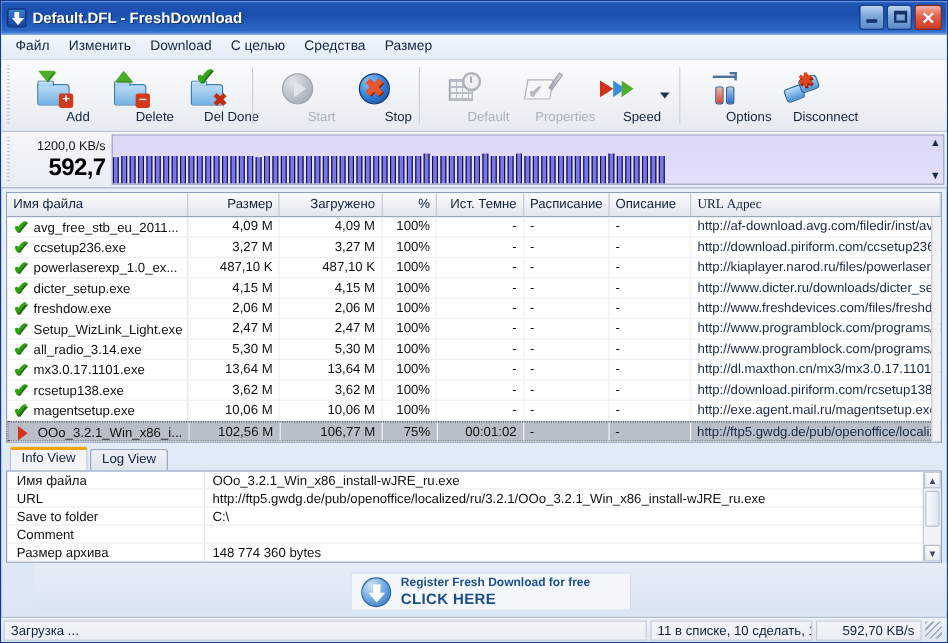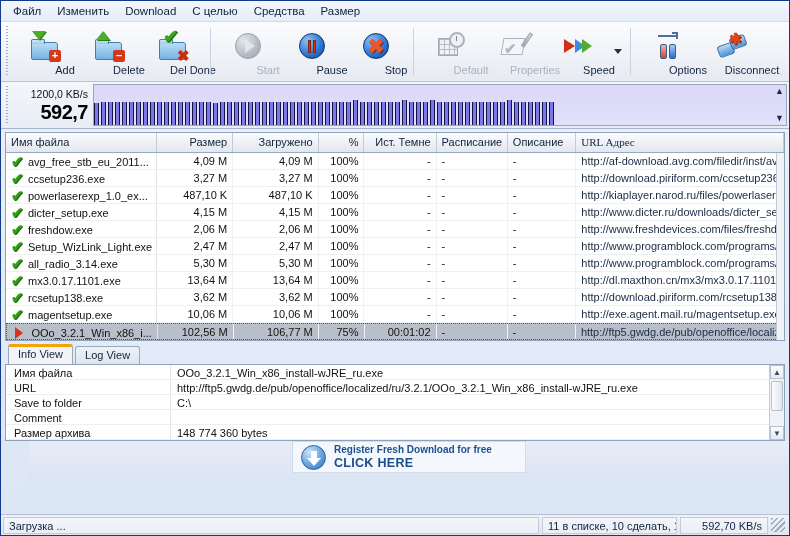--- a/index.html
+++ b/index.html
@@ -337,21 +337,21 @@
     border: 1px solid #b6c0ce; font-size: 8px; color: #3a4a63;
   }
   .vsb .thumb {
     position: absolute; top: 16px; left: 1px; right: 1px; height: 30px;
     background: linear-gradient(to right,#fbfcfe,#dfe5ee);
     border: 1px solid #b6c0ce; border-radius: 2px;
   }
 
   
   .bannerwrap {
-    height: 40px; display: flex; align-items: flex-start; justify-content: center;
+    height: 40px; display: flex; align-items: flex-end; justify-content: center;
     background: linear-gradient(to bottom,#e7edf6,#dbe4f2);
     margin-left: 28px;
   }
   .banner {
     width: 234px; height: 32px; background: #f4f8fd;
     border: 1px solid #cfdcec;
     display: flex; align-items: center; padding-left: 8px; gap: 8px;
     cursor: pointer;
   }
   .dlcirc {
@@ -391,20 +391,35 @@
     width: 14px; height: 14px; margin-right: 2px;
     background:
       repeating-linear-gradient(135deg, #9fadc0 0 1.5px, transparent 1.5px 4px);
   }
 </style>
 </head>
 <body>
 
 <div id="app">
 
+  <div class="titlebar">
+    <div class="title-ico"></div>
+    <div class="title-text">Default.DFL - FreshDownload</div>
+    <div class="wbtns">
+      <div class="wbtn">
+          <span class="min-bar"></span>
+        </div>
+      <div class="wbtn">
+          <span class="max-box"></span>
+        </div>
+      <div class="wbtn close">
+          <span class="gl">✕</span>
+        </div>
+    </div>
+  </div>
 
   <div class="menubar">
     <div class="menu-item">Файл</div>
     <div class="menu-item">Изменить</div>
     <div class="menu-item">Download</div>
     <div class="menu-item">С целью</div>
     <div class="menu-item">Средства</div>
     <div class="menu-item">Размер</div>
   </div>
 
@@ -442,29 +457,20 @@
 
     <div class="tbtn disabled">
       <div class="ticon">
         <div class="circ grey">
             <div class="play-t"></div>
           </div>
       </div>
       <div class="lbl">Start</div>
     </div>
 
-    <div class="tbtn">
-      <div class="ticon">
-        <div class="circ">
-            <span class="pause-b"></span>
-            <span class="pause-b"></span>
-          </div>
-      </div>
-      <div class="lbl">Pause</div>
-    </div>
 
     <div class="tbtn">
       <div class="ticon">
         <div class="circ red">
             <span class="xglyph">✖</span>
           </div>
       </div>
       <div class="lbl">Stop</div>
     </div>
 

